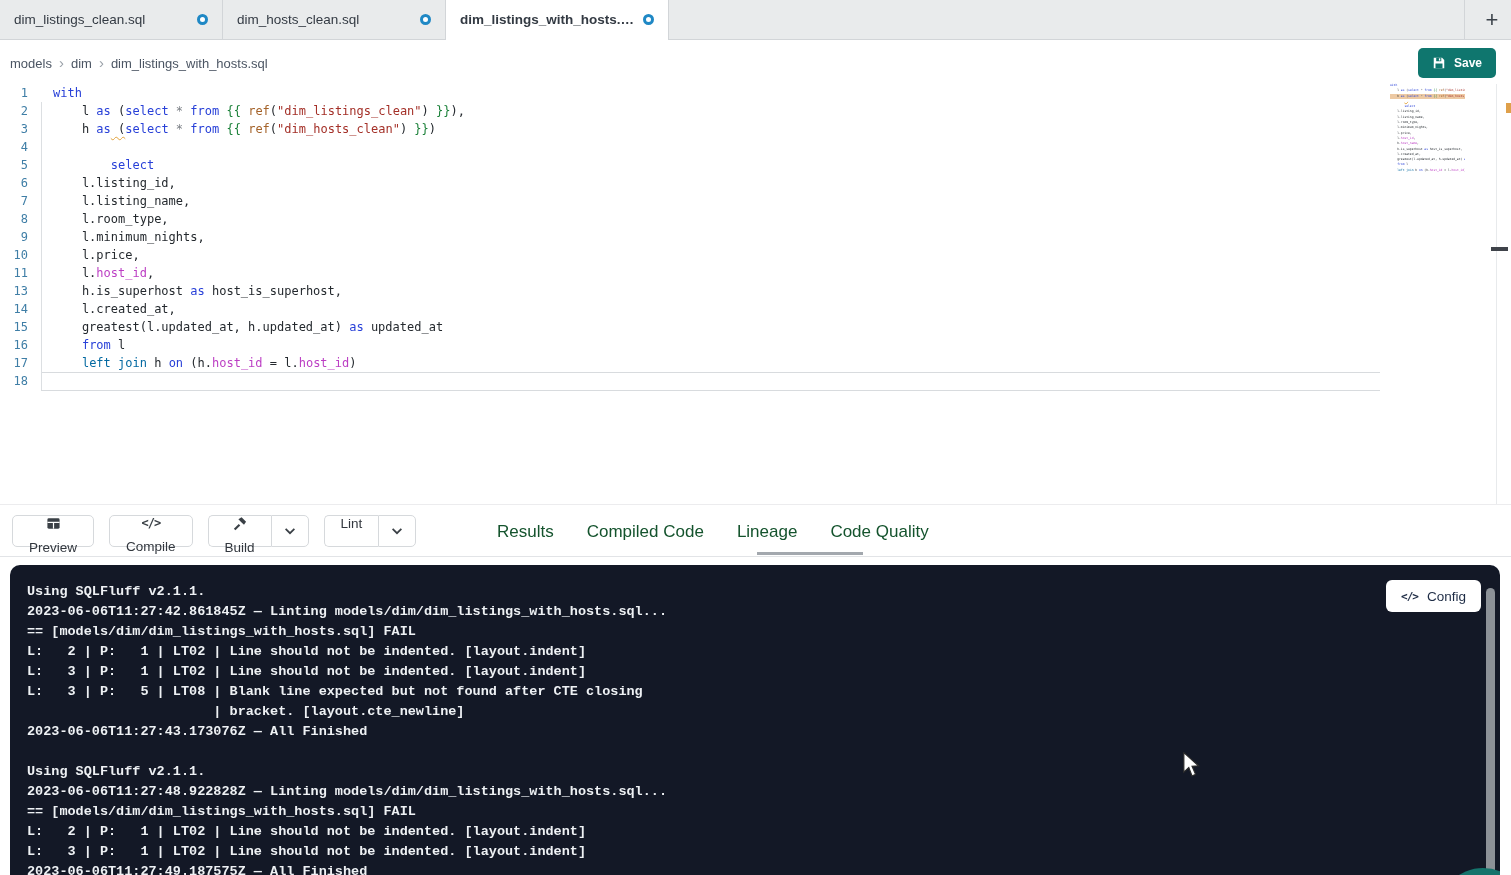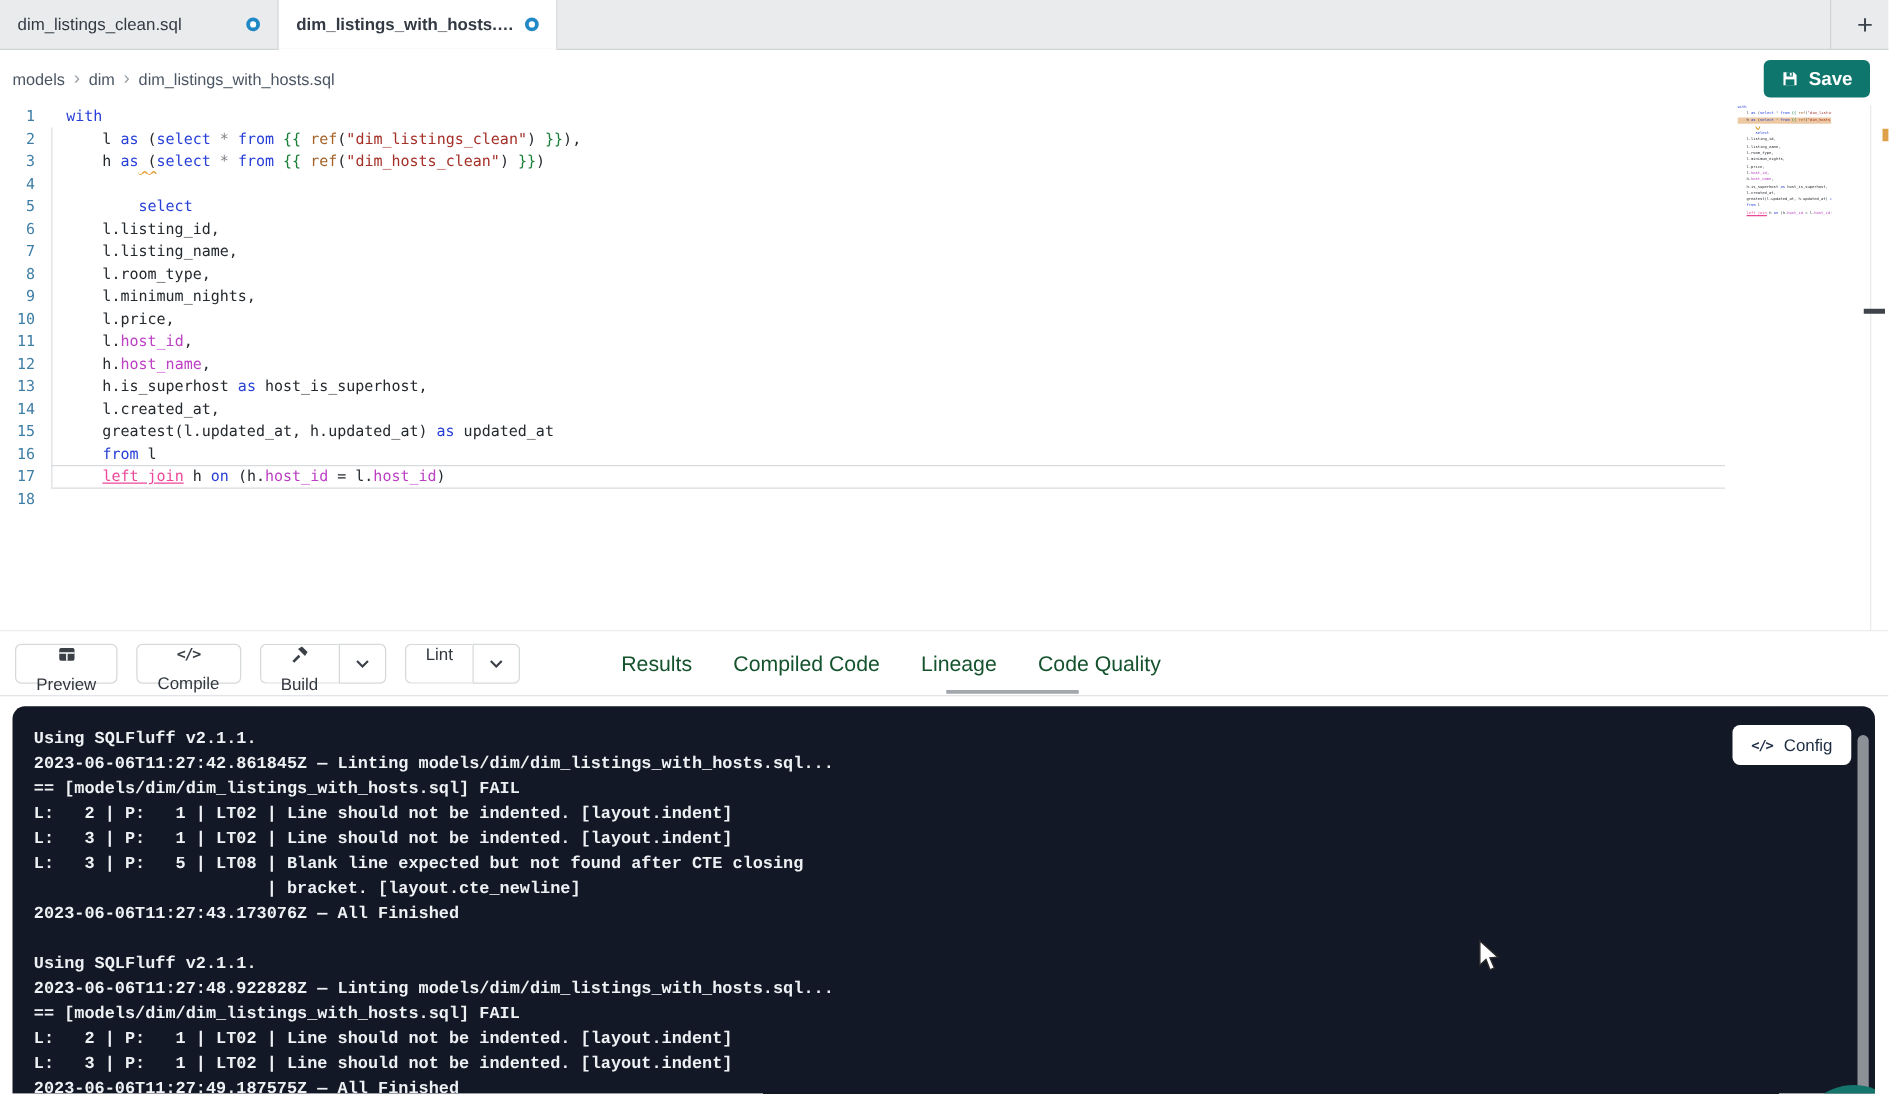--- a/index.html
+++ b/index.html
@@ -21,35 +21,35 @@
   .newtab-sep { width:1px; height:40px; background:#d2d5d8; margin-right:8px; }
   .newtab-btn { width:38px; text-align:center; font-size:22px; font-weight:400; color:#3c434b;
                 background:none; border:none; cursor:pointer; line-height:38px; }
 
   
   .subheader { position:absolute; top:41px; left:0; right:0; height:44px; background:#fff; }
   .breadcrumb { position:absolute; left:10px; top:0; height:44px; display:flex; align-items:center;
                 font-size:13px; color:#4b5563; }
   .crumb-sep { color:#9aa1a9; font-size:15px; margin:0 7px; position:relative; top:-1px; }
   .save-btn { position:absolute; right:15px; top:7px; height:30px; background:#0f766e; border:none;
-              border-radius:5px; color:#fff; font-family:"Liberation Sans",sans-serif; font-size:15px;
+              border-radius:5px; color:#fff; font-family:"Liberation Sans",sans-serif; font-size:12px;
               font-weight:600; padding:0 14px; display:flex; align-items:center; gap:8px; cursor:pointer; }
 
   
   .editor { position:absolute; top:84px; left:0; right:0; height:420px; background:#fff;
             font-family:"DejaVu Sans Mono", monospace; font-size:12px; }
   .code-row { display:flex; height:18px; line-height:18px; }
   .ln { width:28px; flex:none; text-align:right; color:#3f7ea6; user-select:none; }
   .code-text { margin-left:25px; white-space:pre; color:#24292e; }
   .tk-kw { color:#2840d8; }
   .tk-jinja { color:#1a8038; }
   .tk-fn { color:#a5632a; }
   .tk-str { color:#a43028; }
   .tk-col { color:#bc3fc4; }
-  .tk-muted { color:#ec4899;text-decoration:underline; }
+  .tk-muted { color:#0369a1; }
   .tk-op { color:#7a7f85; }
   .tk-plain { color:#24292e; }
   .tk-warn { color:#24292e; text-decoration:underline wavy #e2a23b 1px; text-underline-offset:3px; }
   .indent-guide { position:absolute; left:41px; top:18px; width:1px; height:288px; background:#dcdfe2; }
   .active-line { position:absolute; left:41px; top:288px; width:1339px; height:19px;
                  border-top:1px solid #d8dbde; border-bottom:1px solid #d8dbde; pointer-events:none; }
   .ruler-sep { position:absolute; right:14px; top:0; width:1px; height:420px; background:#e8eaec; }
   .ruler-warning { position:absolute; right:0; top:19px; width:5px; height:10px; background:#dfa04a; }
   .scroll-marker { position:absolute; right:3px; top:163px; width:17px; height:4px; background:#3f434a; }
 
@@ -90,20 +90,24 @@
 </style>
 </head>
 <body>
 
 <div class="app">
 
   <div class="tabbar">
     <div class="tabs-holder" style="display:flex;">
         <div class="tab">
           <span class="tab-label">dim_listings_clean.sql</span>
+          <span class="dot"></span>
+        </div>
+        <div class="tab">
+          <span class="tab-label">dim_hosts_clean.sql</span>
           <span class="dot"></span>
         </div>
         <div class="tab active">
           <span class="tab-label">dim_listings_with_hosts.sql</span>
           <span class="dot"></span>
         </div>
       </div>
     <div class="newtab-zone">
       <div class="newtab-sep"></div>
       <button class="newtab-btn">+</button>
@@ -171,24 +175,20 @@
           <span class="ln">9</span>
           <span class="code-text"><span class="tk-plain">    l.minimum_nights,</span></span>
         </div>
         <div class="code-row">
           <span class="ln">10</span>
           <span class="code-text"><span class="tk-plain">    l.price,</span></span>
         </div>
         <div class="code-row">
           <span class="ln">11</span>
           <span class="code-text"><span class="tk-plain">    l.</span><span class="tk-col">host_id</span><span class="tk-plain">,</span></span>
-        </div>
-        <div class="code-row">
-          <span class="ln">12</span>
-          <span class="code-text"><span class="tk-plain">    h.</span><span class="tk-col">host_name</span><span class="tk-plain">,</span></span>
         </div>
         <div class="code-row">
           <span class="ln">13</span>
           <span class="code-text"><span class="tk-plain">    h.is_superhost </span><span class="tk-kw">as</span><span class="tk-plain"> host_is_superhost,</span></span>
         </div>
         <div class="code-row">
           <span class="ln">14</span>
           <span class="code-text"><span class="tk-plain">    l.created_at,</span></span>
         </div>
         <div class="code-row">

